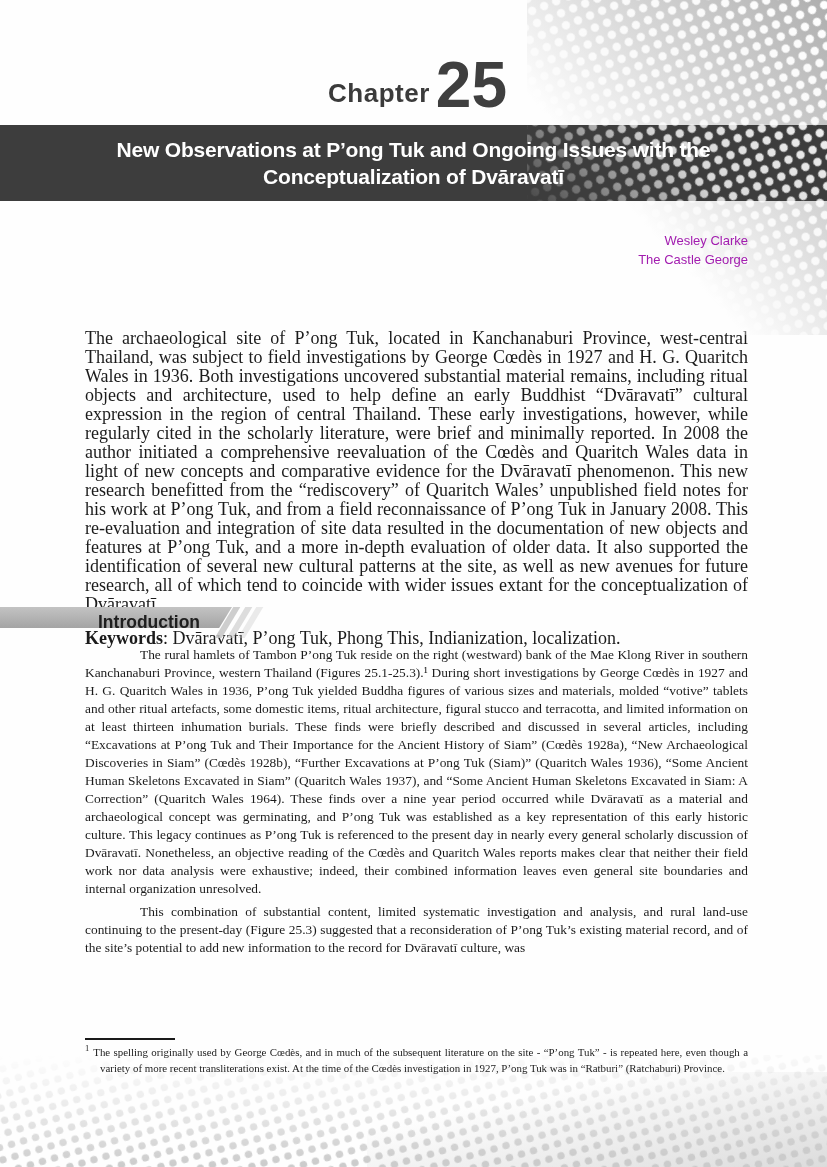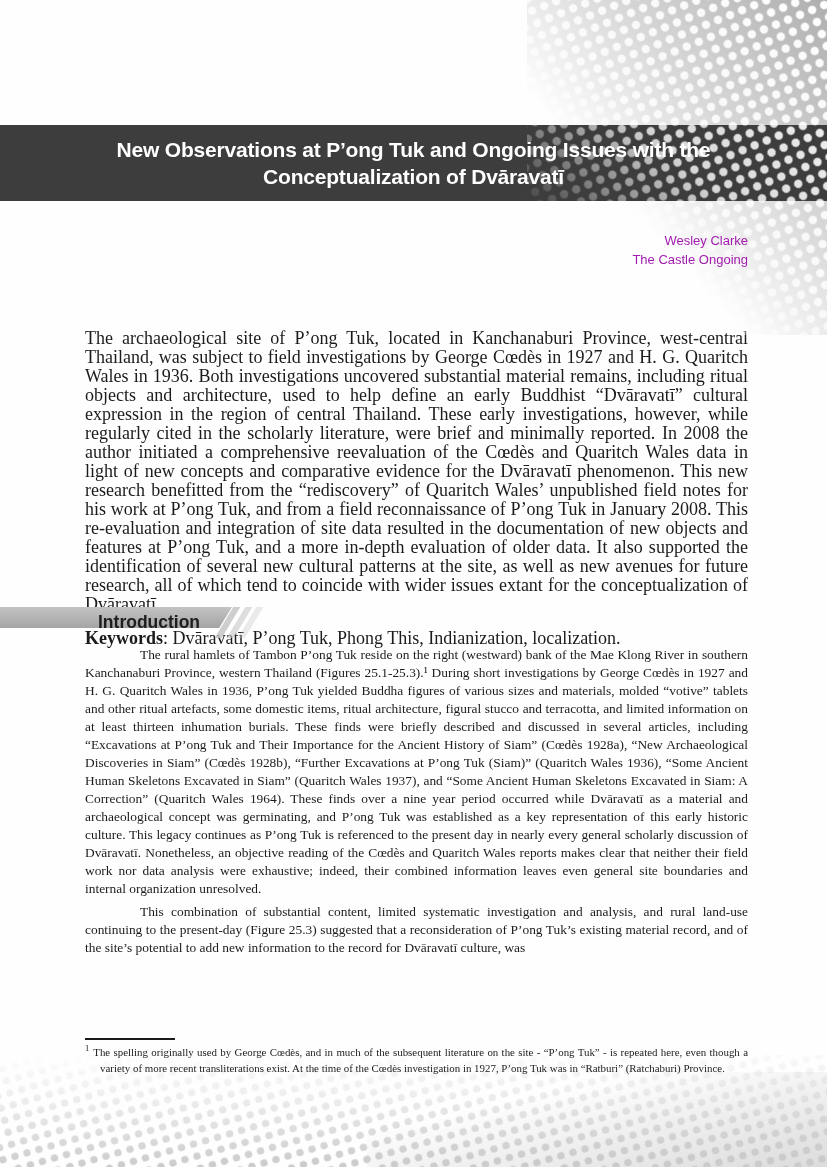--- a/index.html
+++ b/index.html
@@ -76,20 +76,24 @@
   .footnote .fn-text { padding-left:15px; text-indent:-15px; margin:0; }
   .footnote sup { font-size:8.5px; vertical-align:super; line-height:0; margin-right:4px; }
 </style>
 </head>
 <body>
 
 <div class="page">
 
   <div class="corner-grad"></div>
 
+  <div class="chapter-row">
+    <span class="chapter-word">Chapter</span>
+    <span class="chapter-num">25</span>
+  </div>
 
   <div class="banner">
     <div>New Observations at P’ong Tuk and Ongoing Issues with the</div>
     <div>Conceptualization of Dvāravatī</div>
   </div>
 
   <svg class="dots-top" width="300" height="335">
     <defs>
       <pattern id="pTop" width="13" height="13" patternUnits="userSpaceOnUse" patternTransform="rotate(-22 150 160)">
         <circle cx="6.5" cy="6.5" r="4.2" fill="#ffffff"></circle>
@@ -101,21 +105,21 @@
       </linearGradient>
       <mask id="mTop">
           <rect width="300" height="335" fill="url(#gTop)"></rect>
         </mask>
     </defs>
     <rect width="300" height="335" fill="url(#pTop)" mask="url(#mTop)"></rect>
   </svg>
 
   <div class="author-block">
     <div>Wesley Clarke</div>
-    <div>The Castle Ongoing</div>
+    <div>The Castle George</div>
   </div>
 
   <div class="abstract">
     <div>The archaeological site of P’ong Tuk, located in Kanchanaburi Province, west-central Thailand, was subject to field investigations by George Cœdès in 1927 and H. G. Quaritch Wales in 1936. Both investigations uncovered substantial material remains, including ritual objects and architecture, used to help define an early Buddhist “Dvāravatī” cultural expression in the region of central Thailand. These early investigations, however, while regularly cited in the scholarly literature, were brief and minimally reported. In 2008 the author initiated a comprehensive reevaluation of the Cœdès and Quaritch Wales data in light of new concepts and comparative evidence for the Dvāravatī phenomenon. This new research benefitted from the “rediscovery” of Quaritch Wales’ unpublished field notes for his work at P’ong Tuk, and from a field reconnaissance of P’ong Tuk in January 2008. This re-evaluation and integration of site data resulted in the documentation of new objects and features at P’ong Tuk, and a more in-depth evaluation of older data. It also supported the identification of several new cultural patterns at the site, as well as new avenues for future research, all of which tend to coincide with wider issues extant for the conceptualization of Dvāravatī.</div>
     <div class="keywords">
       <b>Keywords</b><span>: Dvāravatī, P’ong Tuk, Phong This, Indianization, localization.</span>
     </div>
   </div>
 
   <div class="sec-bar">

